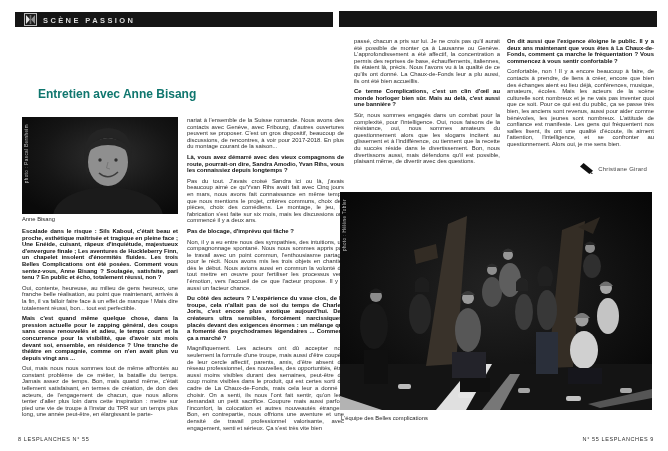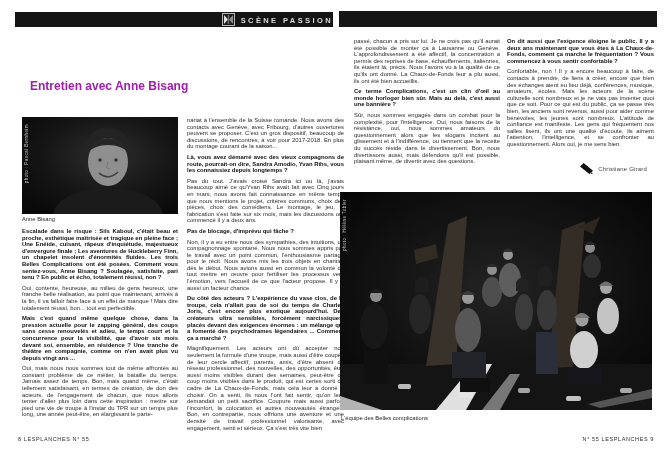--- a/index.html
+++ b/index.html
@@ -1,30 +1,30 @@
 <!DOCTYPE html>
 <html lang="fr"><head>
 <meta charset="utf-8">
 <style>
   html,body{margin:0;padding:0;background:#ffffff;}
   .spread{
     position:relative;width:668px;height:451px;background:#ffffff;
     font-family:"Liberation Sans","DejaVu Sans",sans-serif;overflow:hidden;
   }
   
-  .bar{position:absolute;background:#151515;display:flex;align-items:center;gap:6px;padding-left:9px;box-sizing:border-box;justify-content:flex-end;}
+  .bar{position:absolute;background:#151515;display:flex;align-items:center;gap:6px;padding-left:9px;box-sizing:border-box;}
   .bar-left{left:15px;top:12px;width:318px;height:15px;}
   .bar-right{left:339px;top:11px;width:318px;height:16px;}
   .section-label{font-size:7.5px;font-weight:bold;letter-spacing:2.4px;color:#dcdcdc;white-space:nowrap;padding-top:1px;}
   .logo{display:flex;align-items:center;}
   
   .title{position:absolute;left:22px;top:29px;margin:0;color:#0c0c0c;font-weight:bold;
          font-size:17px;line-height:16.5px;letter-spacing:-0.3px;}
   .title span{display:block;white-space:nowrap;}
-  .subtitle{position:absolute;left:22px;top:71px;margin:8px;color:#a21caf;font-weight:bold;font-size:12px;}
+  .subtitle{position:absolute;left:22px;top:71px;margin:16px;color:#0f766e;font-weight:bold;font-size:12px;}
   
   .col{position:absolute;top:117px;}
   .col1{left:22px;width:156px;}
   .col2{left:187px;width:157px;}
   .col3{left:354px;top:38px;width:146px;}
   .col4{left:507px;top:38px;width:147px;}
   .par{margin:0 0 4px 0;font-size:5.9px;line-height:6.6px;text-align:justify;color:#2b2b2b;hyphens:auto;}
   .par.q{font-weight:bold;color:#0f0f0f;}
   
   figure{margin:0;position:relative;}

